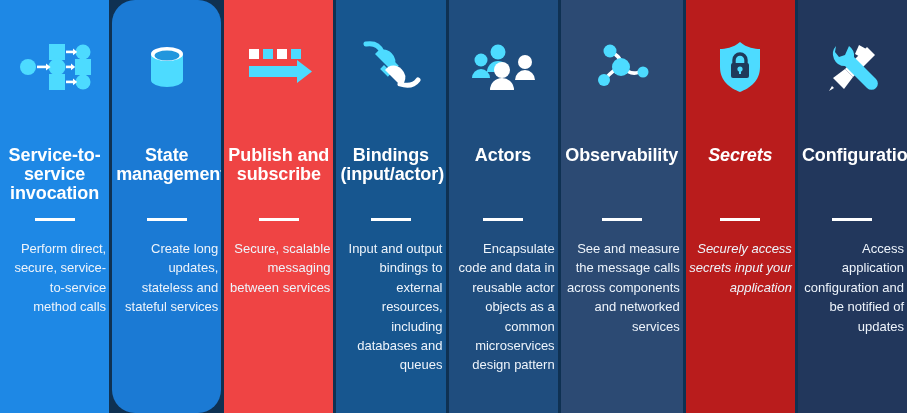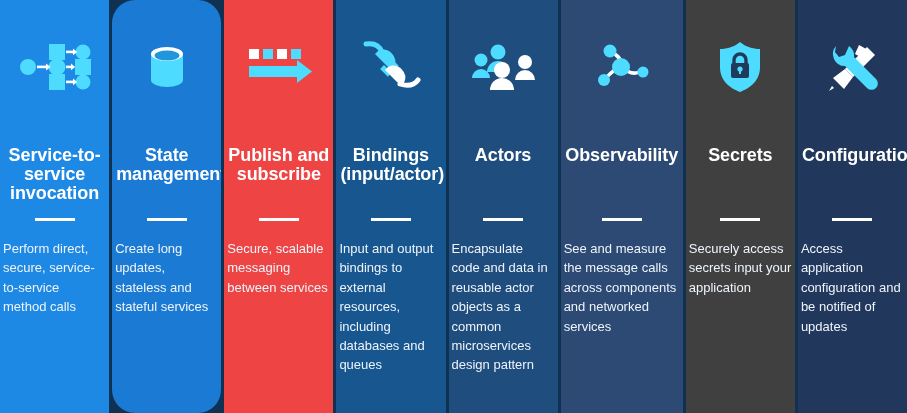--- a/index.html
+++ b/index.html
@@ -48,21 +48,21 @@
   .divider{
     position:absolute;
     top:218px; left:50%;
     transform:translateX(-50%);
     width:40px; height:3px;
     background:#ffffff;
   }
   .desc{
     position:absolute;
     top:239px; left:3px; right:3px;
-    text-align:left;
+    text-align:right;
     color:#eef4fb;
     font-size:13px;
     line-height:19.4px;
     font-weight:normal;
   }
 </style>
 </head>
 <body>
 
 <div id="board">
@@ -166,21 +166,21 @@
         <circle cx="17" cy="8" r="6.5" fill="#4ddbff"></circle>
         <circle cx="11" cy="37" r="6" fill="#4ddbff"></circle>
         <circle cx="50" cy="29" r="5.5" fill="#4ddbff"></circle>
       </svg>
     </div>
     <div class="title">Observability</div>
     <div class="divider"></div>
     <div class="desc">See and measure the message calls across components and networked services</div>
   </div>
 
-  <div class="col" style="background: #404040;">
+  <div class="col" style="background: #b91c1c; font-style: italic;">
     <div class="icon-wrap">
       <svg width="46" height="52" viewBox="0 0 46 52">
         <path d="M23 1 C16 7 8 8 3 8 v18 c0 14 10 21 20 25 10 -4 20 -11 20 -25 V8 c-5 0 -13 -1 -20 -7 Z" fill="#4ddbff"></path>
         <rect x="14" y="22" width="18" height="15" rx="2" fill="#1f3a5a"></rect>
         <path d="M17 23 v-4 a6 6 0 0 1 12 0 v4" stroke="#1f3a5a" stroke-width="3.4" fill="none"></path>
         <circle cx="23" cy="28" r="2.6" fill="#4ddbff"></circle>
         <rect x="22" y="28" width="2" height="5" fill="#4ddbff"></rect>
       </svg>
     </div>
     <div class="title">Secrets</div>

